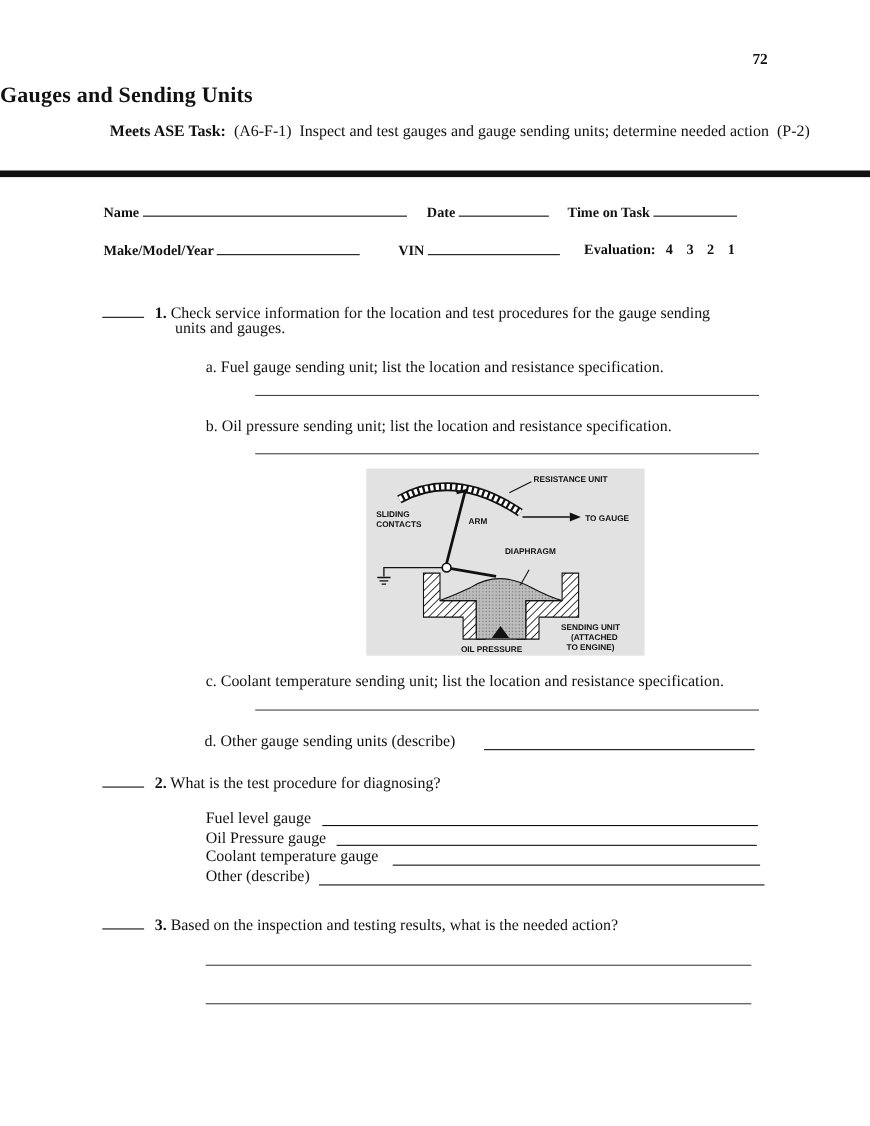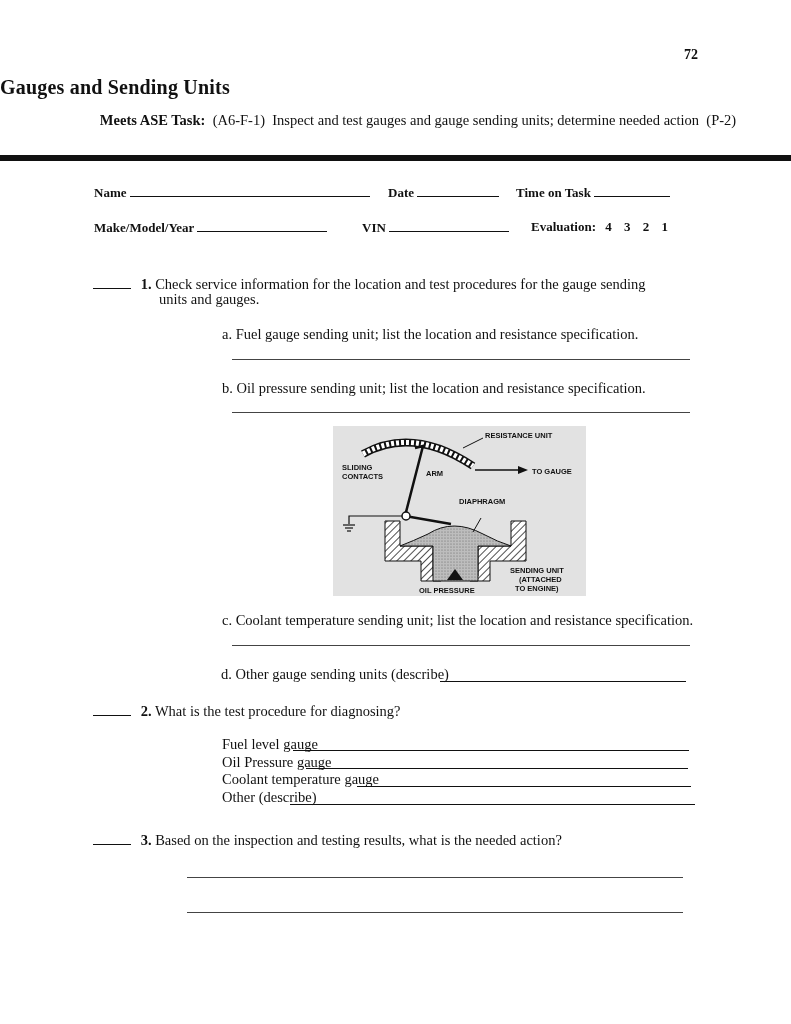--- a/index.html
+++ b/index.html
@@ -10,21 +10,21 @@
   .title { left:0; width:645px; top:76px; text-align:left; font-size:20px; font-weight:bold; letter-spacing:0.2px; }
   .task { left:60px; width:680px; top:112px; text-align:center; font-size:14.5px; line-height:17px; }
   .task b { font-weight:bold;margin-left:36px; }
   .rule { left:0; width:791px; top:155px; height:6px; background:#111; }
   .field-row { font-size:13px; font-weight:bold; }
   .blank { display:inline-block; border-bottom:1.2px solid #111; vertical-align:baseline; height:12px; }
   .q { font-size:14.5px; line-height:17px; }
   .q .num { font-weight:bold; }
   .checkline { display:inline-block; width:38px; border-bottom:1.5px solid #111; height:14px; vertical-align:baseline; }
   .hline { border-top:1px solid #444; height:0; }
-  .sub { font-size:14.5px;margin-left:35px; }
+  .sub { font-size:14.5px; }
   .diagram { left:333px; top:426px; width:253px; height:170px; background:#e2e2e2; }
 </style>
 </head>
 <body>
 
 <div class="abs page-num">72</div>
 <div class="abs title">Gauges and Sending Units</div>
 <div class="abs task">
   <b>Meets ASE Task:</b>&nbsp;
   <span>(A6-F-1)</span>&nbsp;

